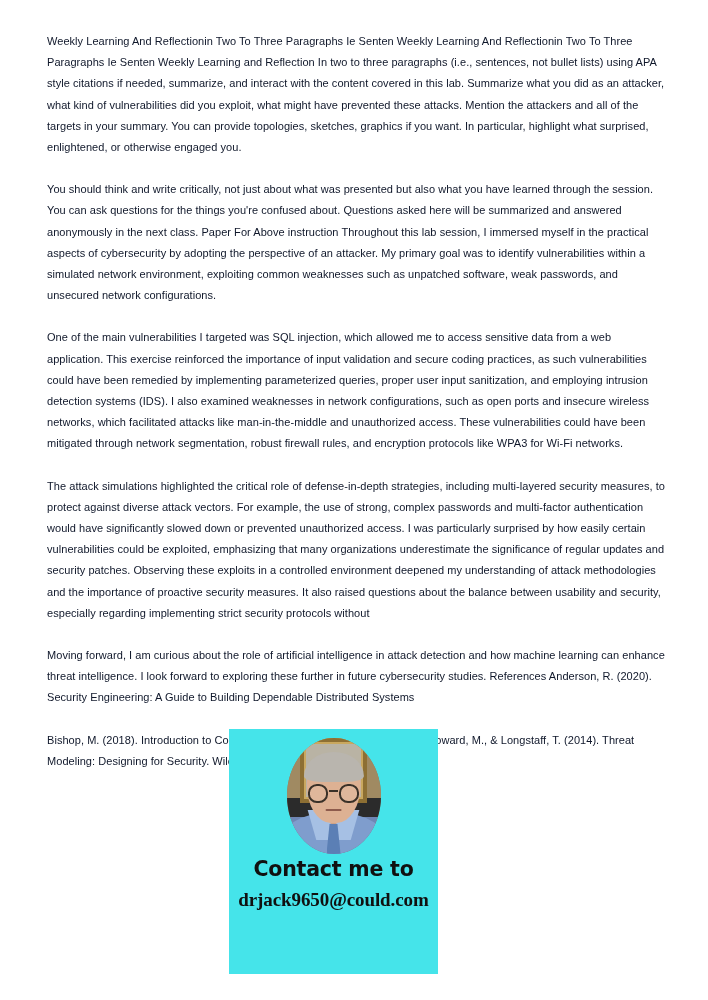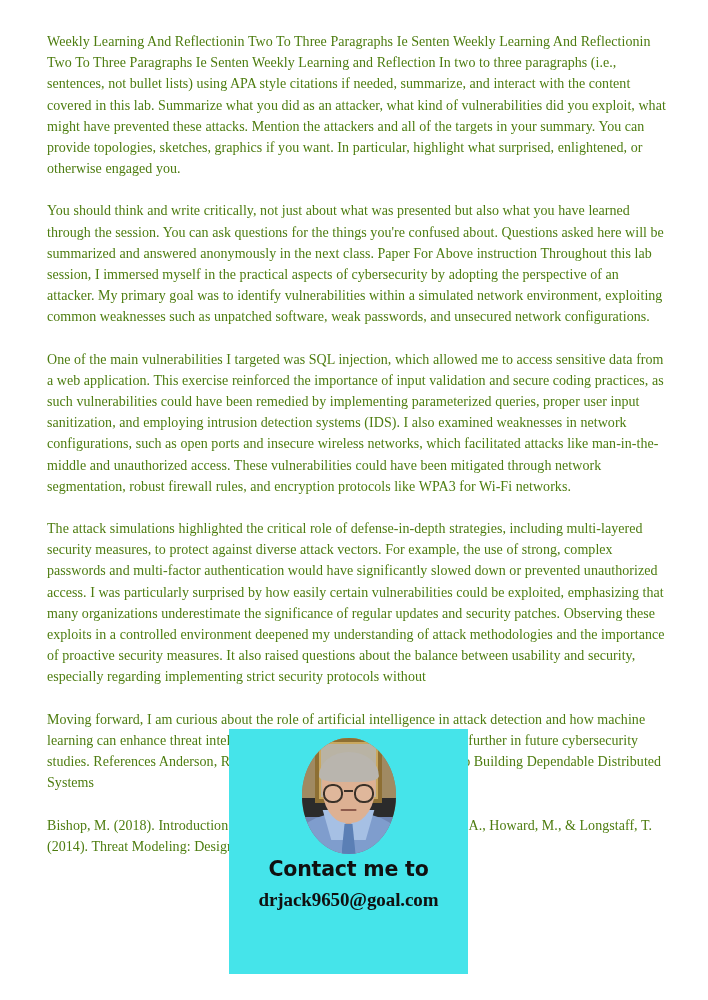--- a/index.html
+++ b/index.html
@@ -24,36 +24,36 @@
   }
 
   #doc-body {
     position: absolute;
     left: 47px;
     top: 31px;
     width: 620px;
   }
 
   .para {
-    font-family: Liberation Serif, serif;
-    font-size: 14px;
+    font-family: Liberation Sans, sans-serif;
+    font-size: 11px;
     line-height: 21.2px;
-    color: #4d7c0f;
+    color: #0f172a;
     text-align: left;
     margin: 0 0 21px 0;
     letter-spacing: 0.05px;
   }
   .para:last-child { margin-bottom: 0; }
 
   
   #watermark {
     position: absolute;
     left: 229px;
     top: 729px;
-    width: 239px;
+    width: 209px;
     height: 245px;
     background: #45E4EA;
     overflow: hidden;
   }
 
   #avatar {
     position: absolute;
     left: 50%;
     top: 9px;
     transform: translateX(-50%);
@@ -213,17 +213,17 @@
         <div class="head"></div>
         <div class="hair"></div>
         <div class="glassL"></div>
         <div class="glassR"></div>
         <div class="bridge"></div>
         <div class="mouth"></div>
       </div>
     </div>
 
     <div class="wm-line" id="wm-l1">Contact me to</div>
-    <div class="wm-line" id="wm-l3">drjack9650@goal.com</div>
+    <div class="wm-line" id="wm-l3">drjack9650@could.com</div>
 
   </div>
 
 </div>
 
 </body></html>

